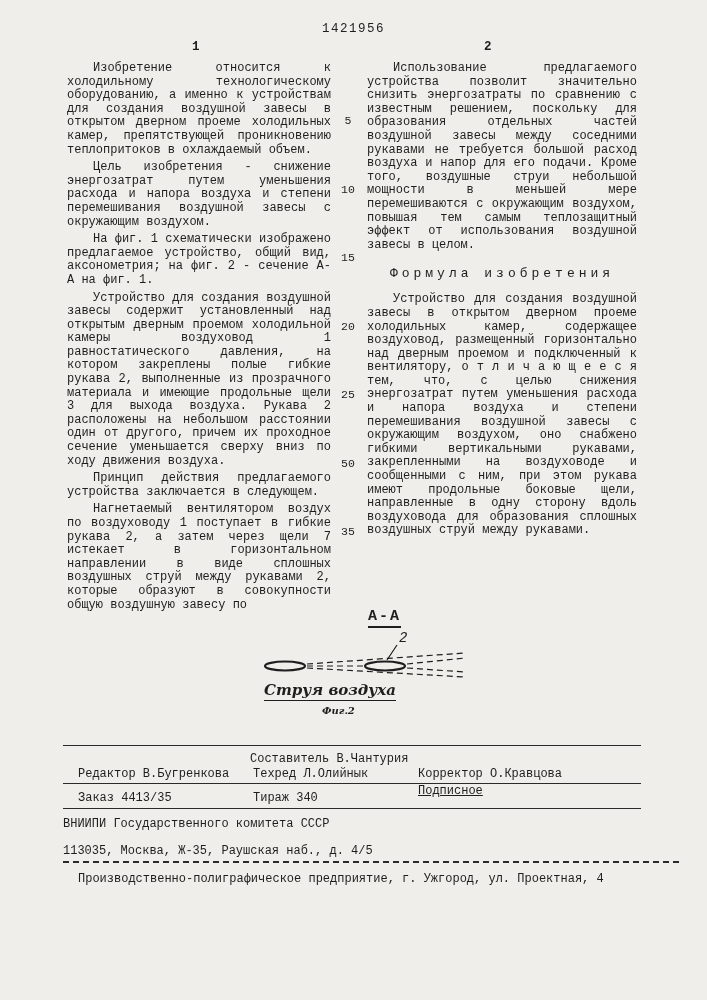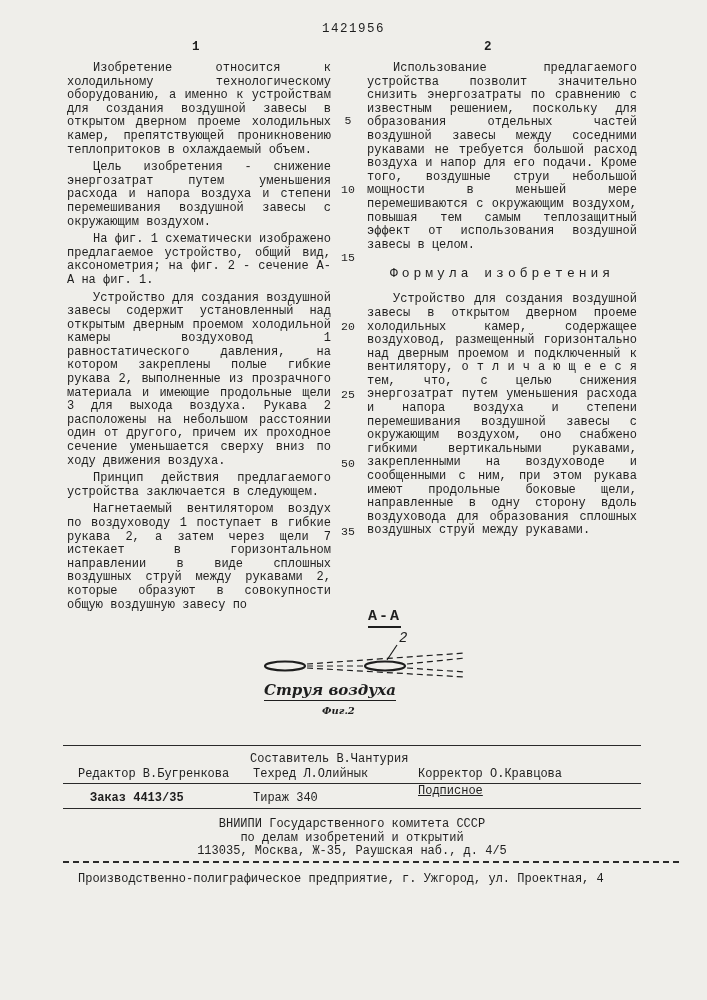--- a/index.html
+++ b/index.html
@@ -62,24 +62,24 @@
   .rule{position:absolute;left:0;width:578px;border-top:1.8px solid #2a2a2a;}
   .rule.r1{top:0;}
   .rule.r2{top:38px;}
   .rule.r3{top:63px;}
   .rule-dashed{position:absolute;left:0;top:116px;width:616px;border-top:2px dashed #2a2a2a;}
   .f-item{position:absolute;white-space:nowrap;}
   .f-compiler{top:7px;left:187px;}
   .f-editor{top:22px;left:15px;}
   .f-techred{top:22px;left:190px;}
   .f-corrector{top:22px;left:355px;}
-  .f-order{top:46px;left:27px;font-weight:bold;}
+  .f-order{top:46px;left:15px;}
   .f-printrun{top:46px;left:190px;}
   .f-subscr{top:39px;left:355px;text-decoration:underline;}
-  .f-org{left:0;width:578px;text-align:center;}
+  .f-org{left:0;width:578px;}
   .f-org1{top:72px;}
   .f-org2{top:86px;}
   .f-org3{top:99px;}
   .f-printer{top:127px;left:15px;}
 </style>
 </head>
 <body>
 
 <div class="page">
 
@@ -136,19 +136,18 @@
     <div class="f-item f-compiler">Составитель В.Чантурия</div>
     <div class="f-item f-editor">Редактор В.Бугренкова</div>
     <div class="f-item f-techred">Техред Л.Олийнык</div>
     <div class="f-item f-corrector">Корректор О.Кравцова</div>
     <div class="rule r2"></div>
     <div class="f-item f-order">Заказ 4413/35</div>
     <div class="f-item f-printrun">Тираж 340</div>
     <div class="f-item f-subscr">Подписное</div>
     <div class="rule r3"></div>
     <div class="f-item f-org f-org1">ВНИИПИ Государственного комитета СССР</div>
-    <div class="f-item f-org f-org2">по делам изобретений и открытий</div>
     <div class="f-item f-org f-org3">113035, Москва, Ж-35, Раушская наб., д. 4/5</div>
     <div class="rule-dashed"></div>
     <div class="f-item f-printer">Производственно-полиграфическое предприятие, г. Ужгород, ул. Проектная, 4</div>
   </div>
 
 </div>
 
 </body></html>

